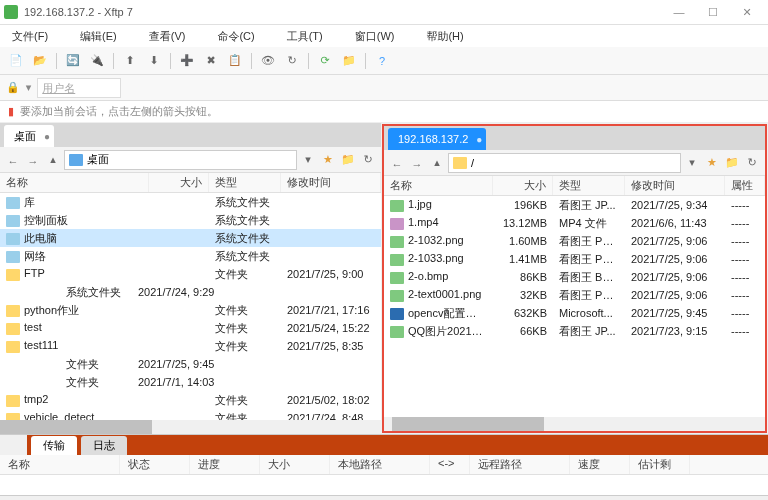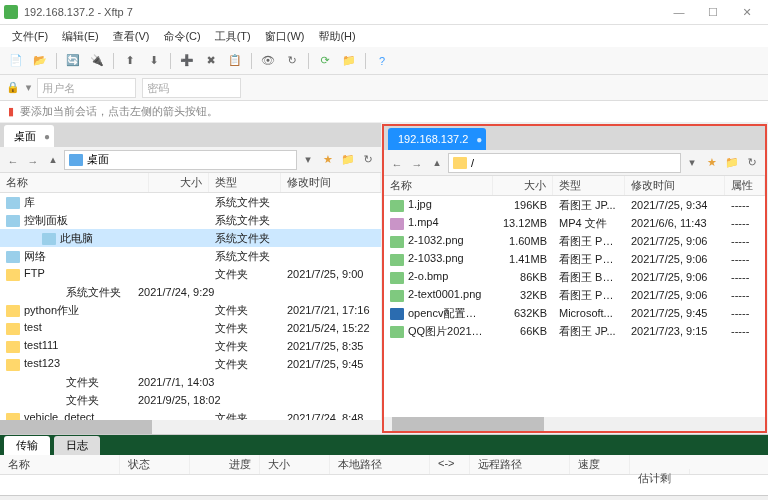--- a/index.html
+++ b/index.html
@@ -1,29 +1,29 @@
 <!DOCTYPE html>
 <html><head>
 <meta charset="utf-8">
 <style>
 * { margin: 0; padding: 0; box-sizing: border-box; font-family: "Microsoft YaHei", "Segoe UI", sans-serif; font-size: 11px; }
 body { width: 768px; height: 500px; background: #f0f0f0; overflow: hidden; }
 .titlebar { height: 24px; background: #fff; display: flex; align-items: center; padding: 12px 4px; border-bottom: 1px solid #e0e0e0; }
 .titlebar .logo { width: 14px; height: 14px; background: #4CAF50; border-radius: 2px; margin-right: 6px; }
 .titlebar .title { flex: 1; color: #555; }
 .titlebar .winbtn { width: 34px; height: 22px; display: flex; align-items: center; justify-content: center; color: #888; }
-.menubar { height: 22px; background: #fff; display: flex; align-items: center; padding: 0 6px; gap: 2px; }
+.menubar { height: 22px; background: #fff; display: flex; align-items: center; padding: 0 6px; gap: 20px; }
 .menubar .menu { padding: 2px 6px; color: #333; }
 .toolbar { height: 28px; background: #f8f8f8; display: flex; align-items: center; padding: 0 6px; gap: 4px; border-bottom: 1px solid #ddd; }
 .toolbar .tbtn { width: 20px; height: 20px; display: flex; align-items: center; justify-content: center; color: #666; border-radius: 2px; }
 .toolbar .sep { width: 1px; height: 16px; background: #ccc; margin: 0 2px; }
 .addressrow { height: 26px; background: #f8f8f8; display: flex; align-items: center; padding: 0 6px; gap: 6px; border-bottom: 1px solid #ddd; }
 .addressrow .lock { color: #888; }
 .addressrow .addr { flex: 1; background: #fff; border: 1px solid #ddd; height: 20px; padding: 0 6px; color: #888; line-height: 18px; }
-.addressrow .cred { width: 99px; background: #fff; border: 1px solid #ddd; height: 20px; padding: 0 4px; color: #aaa; line-height: 18px; }
+.addressrow .cred { width: 84px; background: #fff; border: 1px solid #ddd; height: 20px; padding: 0 4px; color: #aaa; line-height: 18px; text-decoration: underline; }
 .hintrow { height: 22px; background: #fff; display: flex; align-items: center; padding: 0 8px; color: #888; gap: 6px; border-bottom: 1px solid #eee; }
 .hintrow .flag { color: #e74c3c; }
 .panes { display: flex; height: 312px; border-bottom: 1px solid #ccc; }
 .pane { flex: 1; display: flex; flex-direction: column; background: #4c1d95; min-width: 0; }
 .pane.right { border: 2px solid #e74c3c; margin: 1px; }
 .tabrow { height: 24px; background: #d8d8d8; display: flex; align-items: flex-end; }
 .tab { height: 22px; padding: 0 18px 0 10px; display: flex; align-items: center; position: relative; background: #eaeaea; border-top-left-radius: 3px; border-top-right-radius: 3px; margin-left: 4px; }
 .tab.active { background: #fff; }
 .tab.remote.active { background: #1e90ff; color: #fff; }
 .tab .close { position: absolute; right: 4px; color: #888; font-size: 10px; }
@@ -31,34 +31,34 @@
 .navrow { height: 26px; background: #f4f4f4; display: flex; align-items: center; padding: 0 4px; gap: 2px; border-bottom: 1px solid #ddd; }
 .navrow .nbtn { width: 18px; height: 18px; display: flex; align-items: center; justify-content: center; color: #666; }
 .navrow .pathbox { flex: 1; background: #fff; border: 1px solid #ccc; height: 20px; display: flex; align-items: center; padding: 0 4px; gap: 4px; }
 .navrow .ficon { width: 14px; height: 12px; background: #ffd76b; border-radius: 1px; }
 .navrow .pcicon { width: 14px; height: 12px; background: #5da9e9; border-radius: 1px; }
 .navrow .dd { color: #666; }
 .listhead { height: 20px; background: #f9f9f9; display: flex; border-bottom: 1px solid #e0e0e0; }
 .listhead .col { padding: 2px 6px; color: #444; border-right: 1px solid #eee; }
 .listbody { flex: 1; overflow: auto; background: #fff; }
 .row { display: flex; height: 18px; align-items: center; }
-.row.sel { background: #cce8ff; padding-left: 36px; }
+.row.sel { background: #cce8ff; }
 .row .cell { padding: 0 6px; overflow: hidden; white-space: nowrap; text-overflow: ellipsis; color: #222; }
 .row .ic { width: 14px; height: 12px; margin-right: 4px; flex-shrink: 0; display: inline-block; vertical-align: middle; }
 .ic.folder { background: #ffd76b; border-radius: 1px; }
 .ic.sys { background: #9acfea; border-radius: 1px; }
 .ic.img { background: #7fc97f; border-radius: 1px; }
 .ic.vid { background: #c994c7; border-radius: 1px; }
 .ic.doc { background: #2b6cb0; border-radius: 1px; }
 .col-name { flex: 1; min-width: 100px; }
 .col-size { width: 60px; text-align: right; }
 .col-type { width: 72px; }
 .col-mtime { width: 100px; }
 .col-attr { width: 40px; }
-.transfertabs { height: 20px; background: #14532d; display: flex; align-items: flex-end; }
+.transfertabs { height: 20px; background: #c2410c; display: flex; align-items: flex-end; margin-left: 27px; }
 .ttab { padding: 2px 12px; background: #fff; border-top-left-radius: 3px; border-top-right-radius: 3px; margin-left: 4px; }
 .ttab.inactive { background: #ddd; }
 .transferhead { height: 20px; background: #f9f9f9; display: flex; border-bottom: 1px solid #e0e0e0; }
 .transferhead .tcol { padding: 2px 8px; color: #444; border-right: 1px solid #eee; }
 .transferbody { height: 20px; background: #fff; }
 .statusbar { height: 20px; background: #f0f0f0; display: flex; align-items: center; border-top: 1px solid #ccc; padding: 0 8px; gap: 16px; color: #333; }
 .statusbar .sfill { flex: 1; }
 .scrollhx { height: 14px; background: #f0f0f0; display: flex; }
 .scrollhx .thumb { background: #c0c0c0; height: 14px; width: 40%; }
 </style>
@@ -103,21 +103,20 @@
   <span class="tbtn" style="color:#4CAF50">⟳</span>
   <span class="tbtn" style="color:#e6a23c">📁</span>
   <span class="sep"></span>
   <span class="tbtn" style="color:#409eff">?</span>
 </div>
 
 <div class="addressrow">
   <span class="lock">🔒</span>
   <span style="color:#888">▾</span>
   <div class="cred">用户名</div>
-  <div class="cred">密码</div>
 </div>
 
 <div class="hintrow">
   <span class="flag">▮</span>
   <span>要添加当前会话，点击左侧的箭头按钮。</span>
 </div>
 
 <div class="panes">
 
   <div class="pane">
@@ -194,34 +193,34 @@
           <div class="cell col-type">文件夹</div>
           <div class="cell col-mtime">2021/5/24, 15:22</div>
         </div>
         <div class="row">
           <div class="cell col-name"><span class="ic folder"></span>test111</div>
           <div class="cell col-size"></div>
           <div class="cell col-type">文件夹</div>
           <div class="cell col-mtime">2021/7/25, 8:35</div>
         </div>
         <div class="row">
-          <div class="cell col-name"><span class="ic folder"></span>test123</div>
           <div class="cell col-size"></div>
           <div class="cell col-type">文件夹</div>
           <div class="cell col-mtime">2021/7/25, 9:45</div>
         </div>
         <div class="row">
           <div class="cell col-size"></div>
           <div class="cell col-type">文件夹</div>
           <div class="cell col-mtime">2021/7/1, 14:03</div>
         </div>
         <div class="row">
-          <div class="cell col-size"></div>
-          <div class="cell col-type">文件夹</div>
-          <div class="cell col-mtime">2021/9/25, 18:02</div>
+          <div class="cell col-name"><span class="ic folder"></span>tmp2</div>
+          <div class="cell col-size"></div>
+          <div class="cell col-type">文件夹</div>
+          <div class="cell col-mtime">2021/5/02, 18:02</div>
         </div>
         <div class="row">
           <div class="cell col-name"><span class="ic folder"></span>vehicle_detect</div>
           <div class="cell col-size"></div>
           <div class="cell col-type">文件夹</div>
           <div class="cell col-mtime">2021/7/24, 8:48</div>
         </div>
       </div>
     <div class="scrollhx">
         <div class="thumb"></div>
@@ -319,27 +318,27 @@
   </div>
 </div>
 
 <div class="transfertabs">
   <div class="ttab">传输</div>
   <div class="ttab inactive">日志</div>
 </div>
 <div class="transferhead" id="thead">
     <div class="tcol" style="width: 120px;">名称</div>
     <div class="tcol" style="width: 70px;">状态</div>
-    <div class="tcol" style="width: 70px; text-align: right;">进度</div>
+    <div class="tcol" style="width: 70px;">进度</div>
     <div class="tcol" style="width: 70px;">大小</div>
     <div class="tcol" style="width: 100px;">本地路径</div>
     <div class="tcol" style="width: 40px;">&lt;-&gt;</div>
     <div class="tcol" style="width: 100px;">远程路径</div>
     <div class="tcol" style="width: 60px;">速度</div>
-    <div class="tcol" style="width: 60px; margin-top: 14px;">估计剩</div>
+    <div class="tcol" style="width: 60px;">估计剩</div>
   </div>
 <div class="transferbody"></div>
 
 <div class="statusbar">
   <span>就绪</span>
   <span class="sfill"></span>
   <span>二进制</span>
   <span>7 对象</span>
   <span>17.11MB</span>
 </div>

